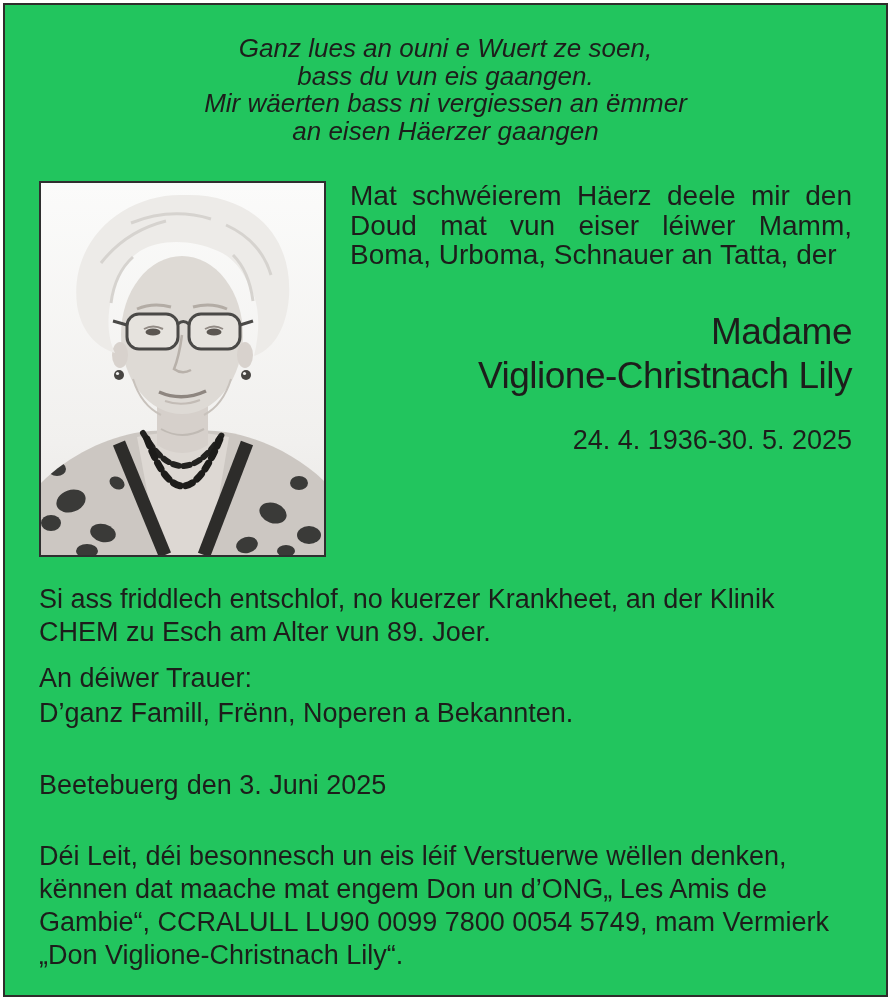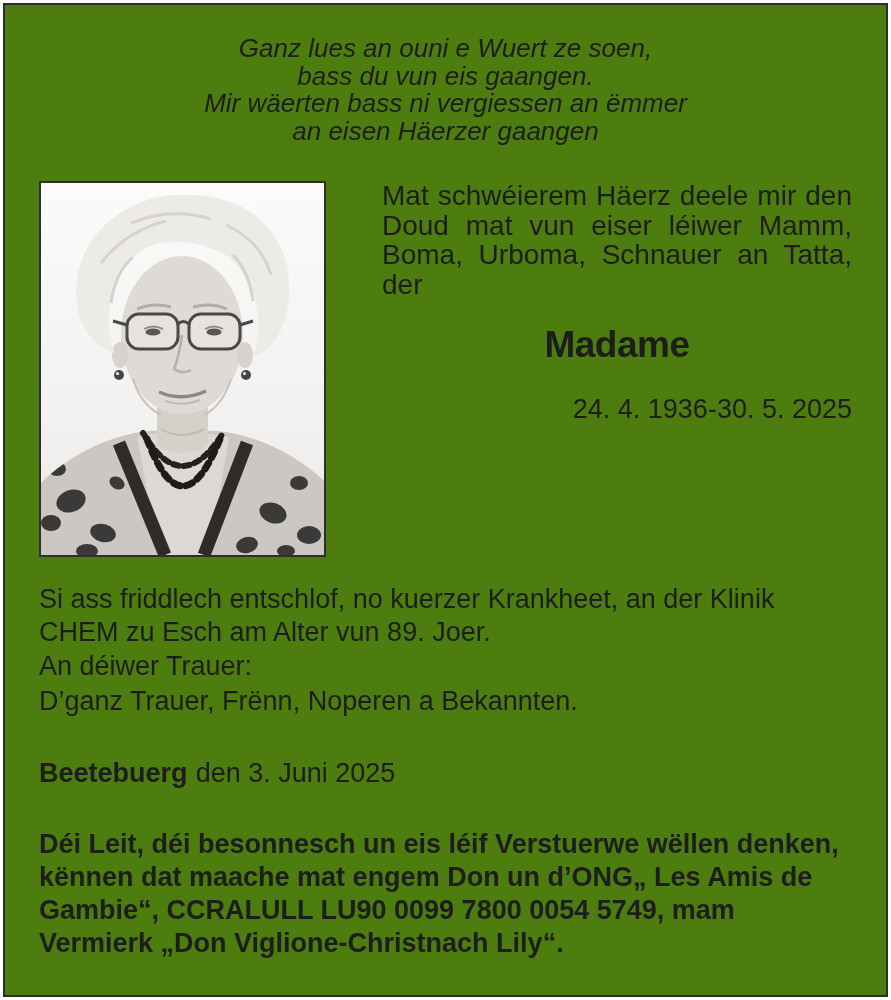--- a/index.html
+++ b/index.html
@@ -6,66 +6,66 @@
   body { width:891px; height:1000px; }
   .page {
     box-sizing:border-box;
     width:885px; height:994px;
     margin:3px;
     border:2px solid #2e2d2b;
     padding:0 34px;
     font-family:"Liberation Sans", sans-serif;
     color:#1d1d1b;
     overflow:hidden;
-    background:#4d7c0f;
+    background:#22c55e;
   }
   .poem {
     margin-top:30px;
     text-align:center;
     font-style:italic;
     font-size:26px;
     line-height:27.5px;
   }
-  .main-row { display:flex; margin-top:36px;gap:32px; }
+  .main-row { display:flex; margin-top:36px; }
   .photo-frame {
     width:287px; height:376px;
     border:2px solid #2f2f2f;
     box-sizing:border-box;
     flex:0 0 auto;
     background:#f4f3f2;
   }
   .photo-frame svg { display:block; width:100%; height:100%; }
   .right-col { flex:1; margin-left:24px; min-width:0; }
   .intro {
     margin:0;
     font-size:28px;
     line-height:29.5px;
     text-align:justify;
   }
   .name-block {
-    margin-top:24px;
-    text-align:center;
-    font-weight:bold;
+    margin-top:40px;
+    text-align:right;
+    font-weight:normal;
     font-size:37px;
     line-height:44px;
     letter-spacing:-0.5px;
     white-space:nowrap;
   }
   .dates-block {
     margin-top:26px;
     text-align:right;
     font-size:27px;
     line-height:33px;
   }
-  .death-info { margin:26px 0 0; font-size:27px; line-height:33px; }
+  .death-info { margin:26px 0 12px; font-size:27px; line-height:33px; }
   .mourning   { font-size:27px; line-height:35px; }
   .place-line { margin:38px 0 0; font-size:27px; line-height:33px; }
-  .place-line .place { font-weight:bold; }
+  .place-line .place { font-weight:normal; }
   .place-line .date  { margin-left:0.3em; }
-  .donation   { margin:38px 0 0; font-size:27px; line-height:33px;font-weight:bold; }
+  .donation   { margin:38px 0 0; font-size:27px; line-height:33px; }
 </style>
 </head>
 <body>
 
 <div class="page">
 
   <div class="poem">
     <div>Ganz lues an ouni e Wuert ze soen,</div>
     <div>bass du vun eis gaangen.</div>
     <div>Mir wäerten bass ni vergiessen an ëmmer</div>
@@ -147,33 +147,34 @@
 
         <path d="M102,250 Q141,316 182,250" stroke="#232220" stroke-width="6" fill="none" stroke-dasharray="6 5" stroke-linecap="round"></path>
         <path d="M106,256 Q141,350 179,256" stroke="#1d1c1a" stroke-width="7" fill="none" stroke-dasharray="7 6" stroke-linecap="round"></path>
       </svg>
     </div>
 
     <div class="right-col">
       <p class="intro">Mat schwéierem Häerz deele mir den Doud mat vun eiser léiwer Mamm, Boma, Urboma, Schnauer an Tatta, der</p>
       <div class="name-block">
         <div>Madame</div>
+        <div>Viglione-Christnach Lily</div>
       </div>
       <div class="dates-block">
         <div>24. 4. 1936-30. 5. 2025</div>
       </div>
     </div>
 
   </div>
 
   <p class="death-info">Si ass friddlech entschlof, no kuerzer Krankheet, an der Klinik CHEM zu Esch am Alter vun 89. Joer.</p>
 
   <div class="mourning">
     <div>An déiwer Trauer:</div>
-    <div>D’ganz Trauer, Frënn, Noperen a Bekannten.</div>
+    <div>D’ganz Famill, Frënn, Noperen a Bekannten.</div>
   </div>
 
   <p class="place-line">
     <span class="place">Beetebuerg</span><span class="date">den 3. Juni 2025</span>
   </p>
 
   <p class="donation">Déi Leit, déi besonnesch un eis léif Verstuerwe wëllen denken, kënnen dat maache mat engem Don un d’ONG„ Les Amis de Gambie“, CCRALULL LU90 0099 7800 0054 5749, mam Vermierk „Don Viglione-Christnach Lily“.</p>
 
 </div>
 

